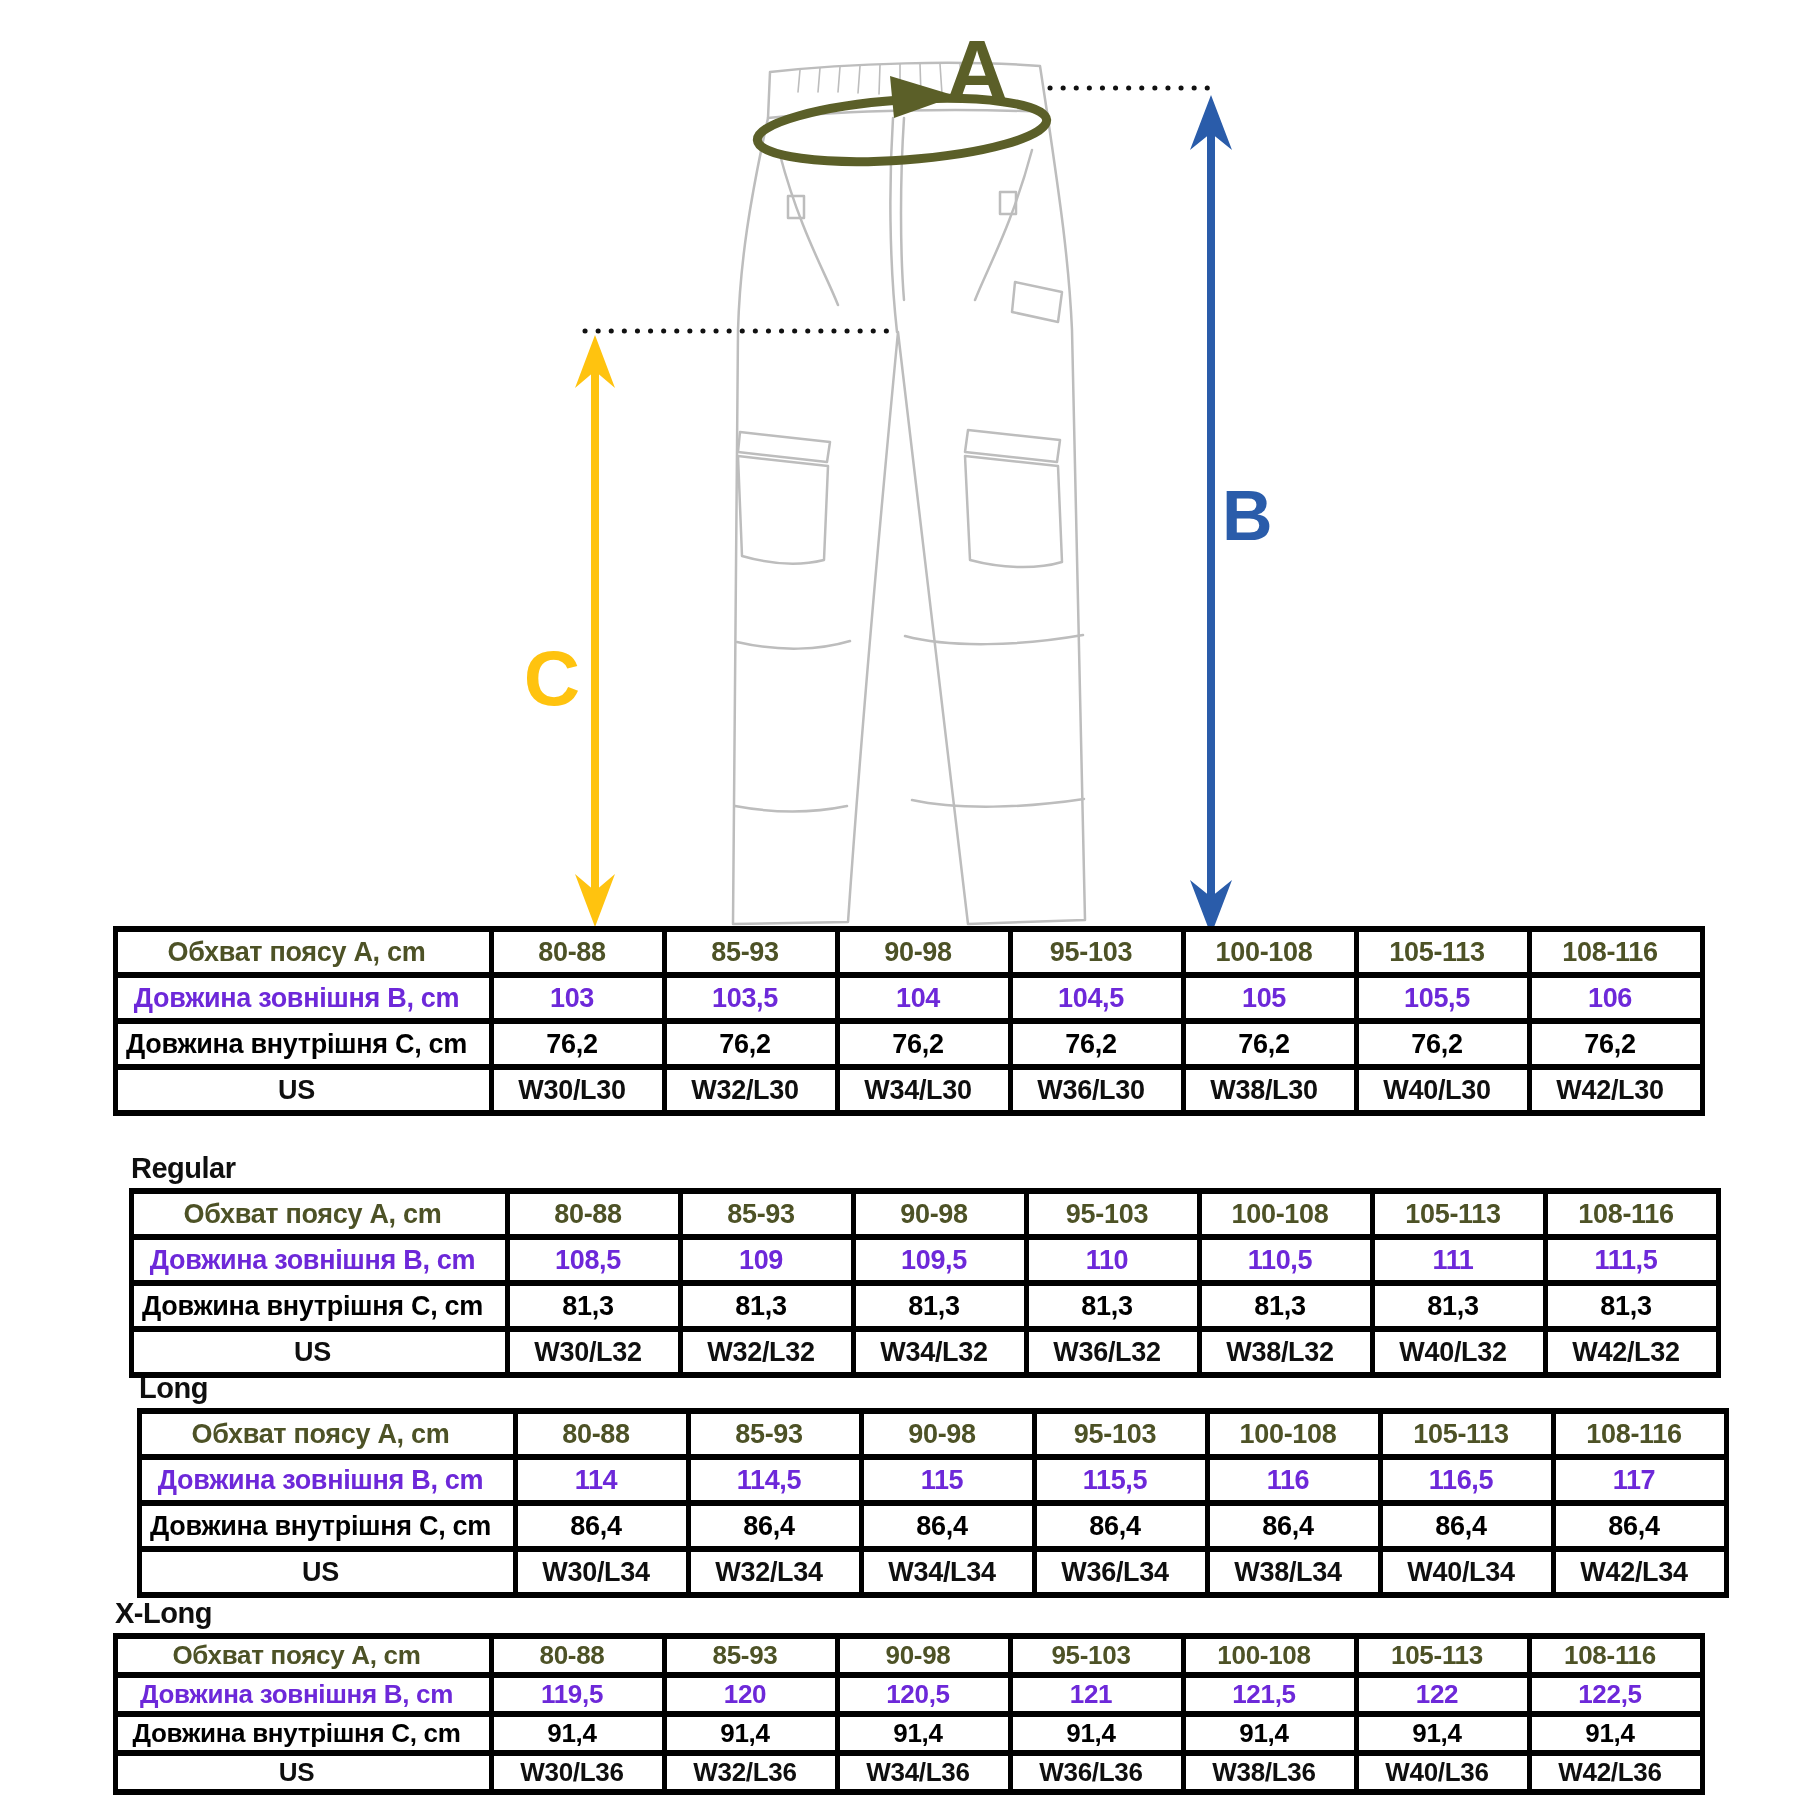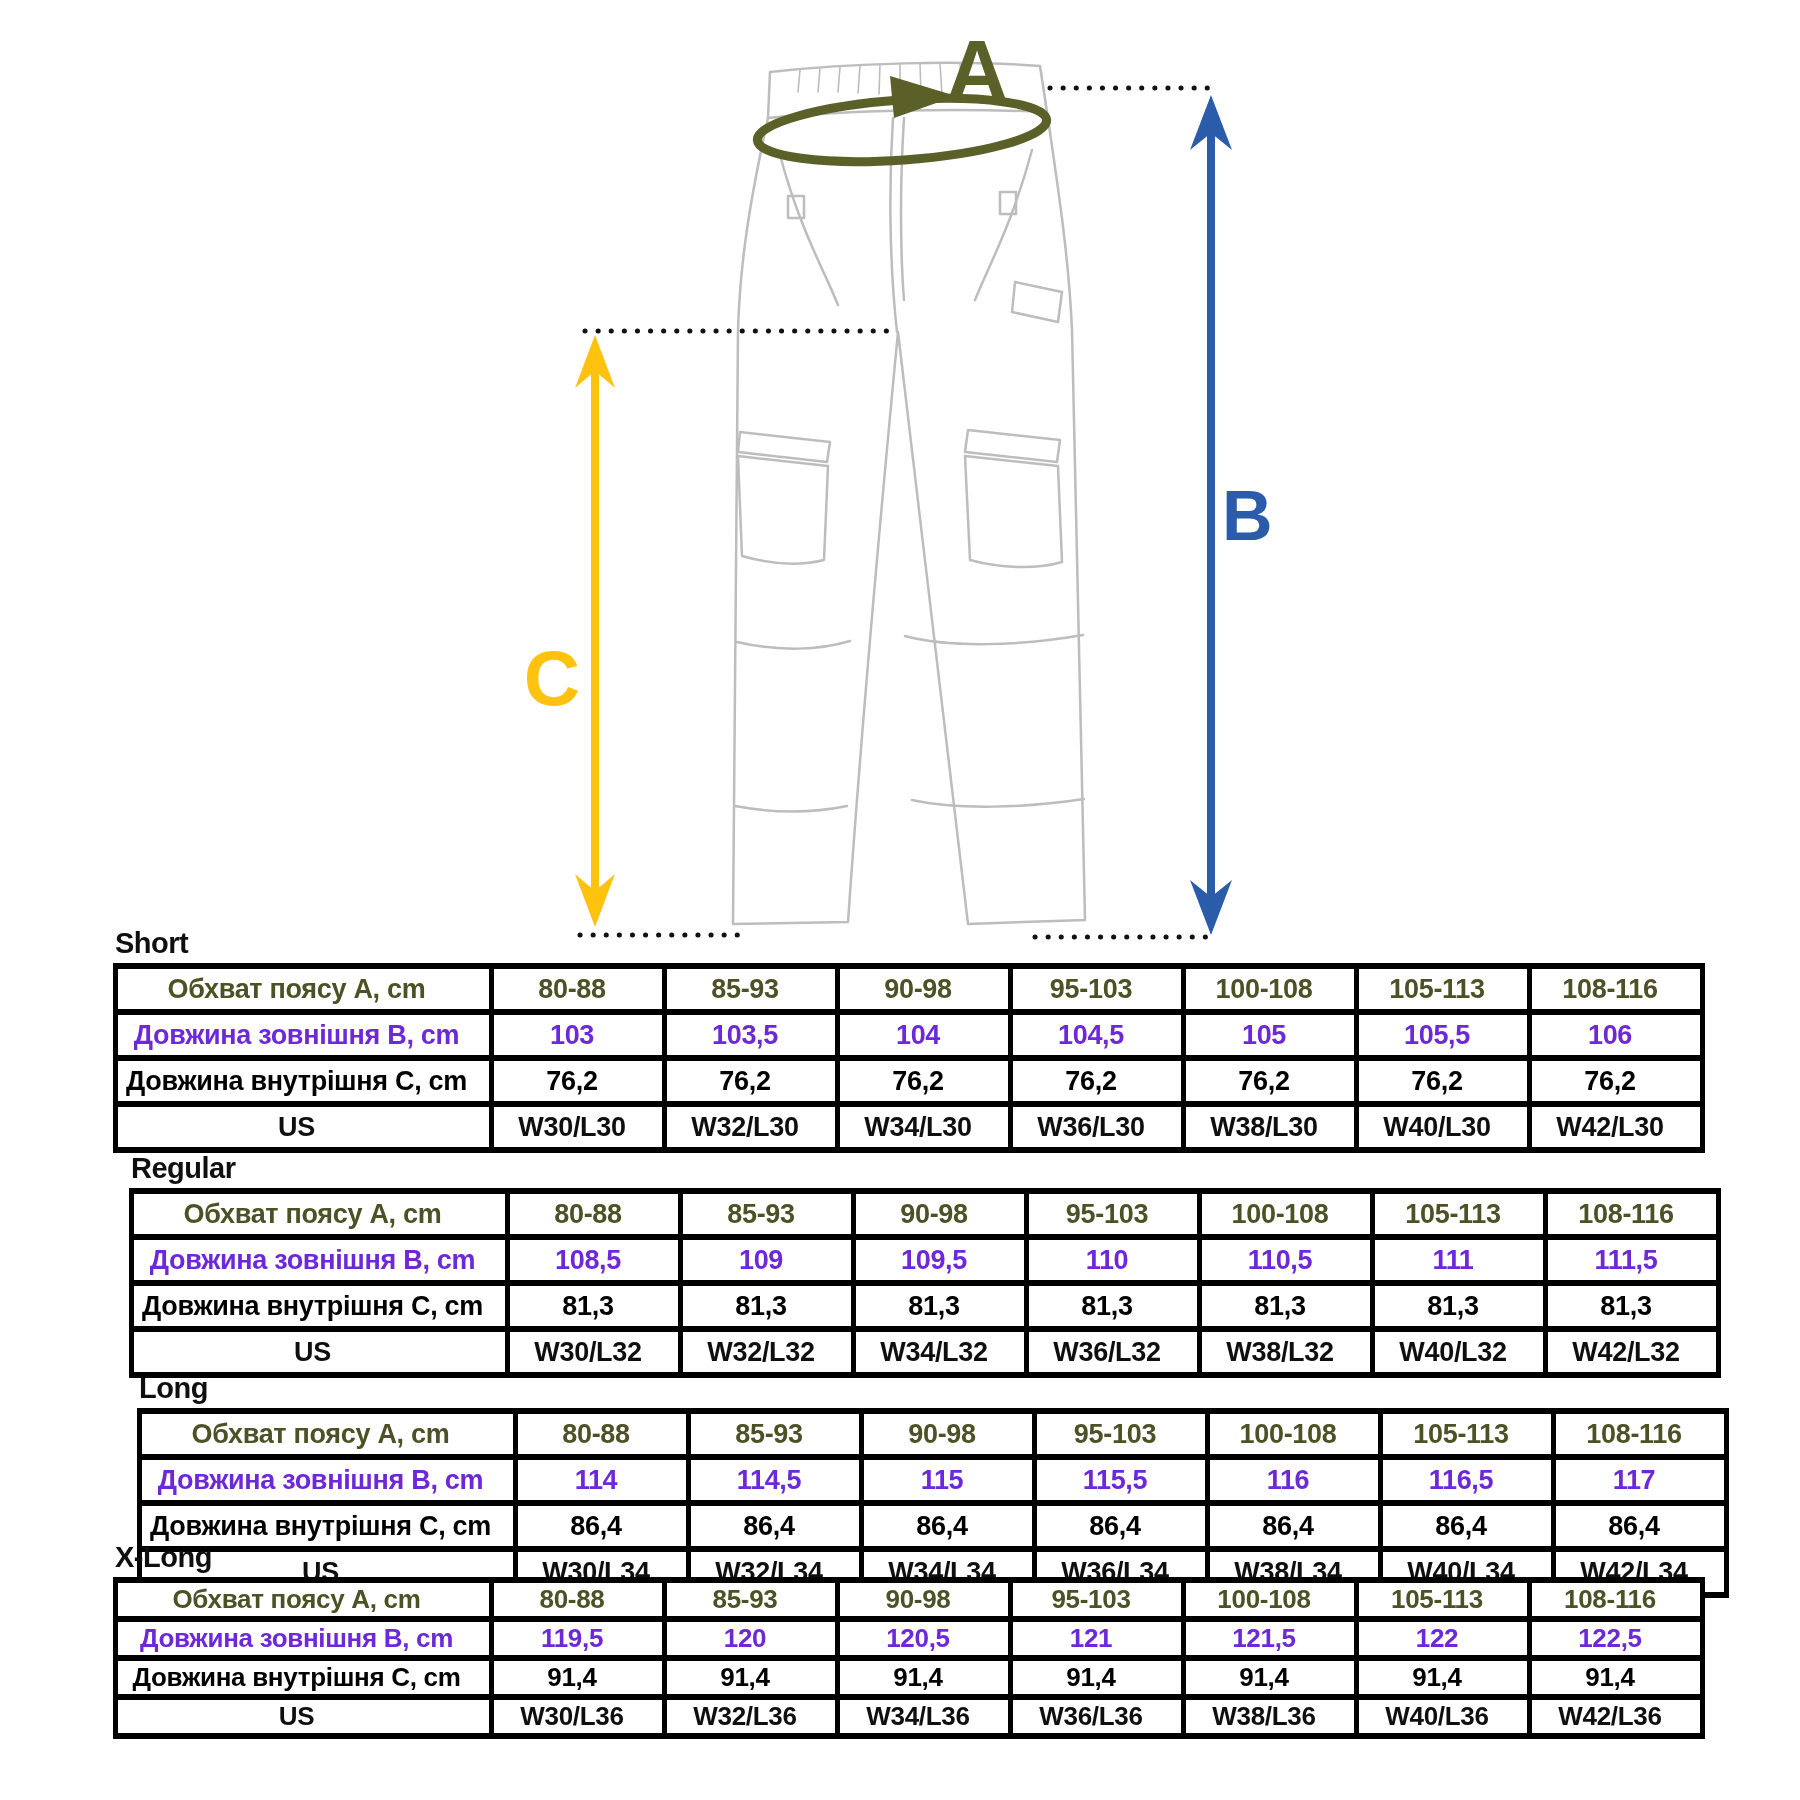--- a/index.html
+++ b/index.html
@@ -30,21 +30,21 @@
   }
   .size-section.compact td{height:33px;font-size:26px;}
   table.size-table td.rowhead{padding-right:14px;}
   tr.row-a td{color:#4d5226;}
   tr.row-b td{color:#6d28d9;}
   tr.row-c td{color:#000000;}
   tr.row-us td{color:#0f0f0f;}
   .pos-short{top:926px;}
   .pos-regular{top:1151px;padding-left:16px;}
   .pos-long{top:1371px;padding-left:24px;}
-  .pos-xlong{top:1540px;}
+  .pos-xlong{top:1596px;}
 </style>
 </head>
 <body>
 
 <div class="diagram">
   <svg width="1800" height="960" viewBox="0 0 1800 960">
 
     <g fill="none" stroke="#bdbdbd" stroke-width="2.5" stroke-linejoin="round" stroke-linecap="round">
 
       <path d="M770,72 C850,63 960,60 1040,66
@@ -105,21 +105,20 @@
       <line x1="595" y1="362" x2="595" y2="900" stroke="#ffc30f" stroke-width="8"></line>
       <polygon points="595,335 575,388 595,371 615,388"></polygon>
       <polygon points="595,927 575,874 595,891 615,874"></polygon>
     </g>
     <text x="552" y="705" text-anchor="middle" font-size="78" font-weight="600" fill="#ffc30f">C</text>
   </svg>
 </div>
 
 <div id="size-tables">
   <section class="size-section pos-short">
-    <div class="group-label">Short</div>
     <table class="size-table">
       <colgroup>
         <col style="width:376px">
         <col style="width:173px">
           <col style="width:173px">
           <col style="width:173px">
         <col style="width:173px">
           <col style="width:173px">
           <col style="width:173px">
         <col style="width:173px">

